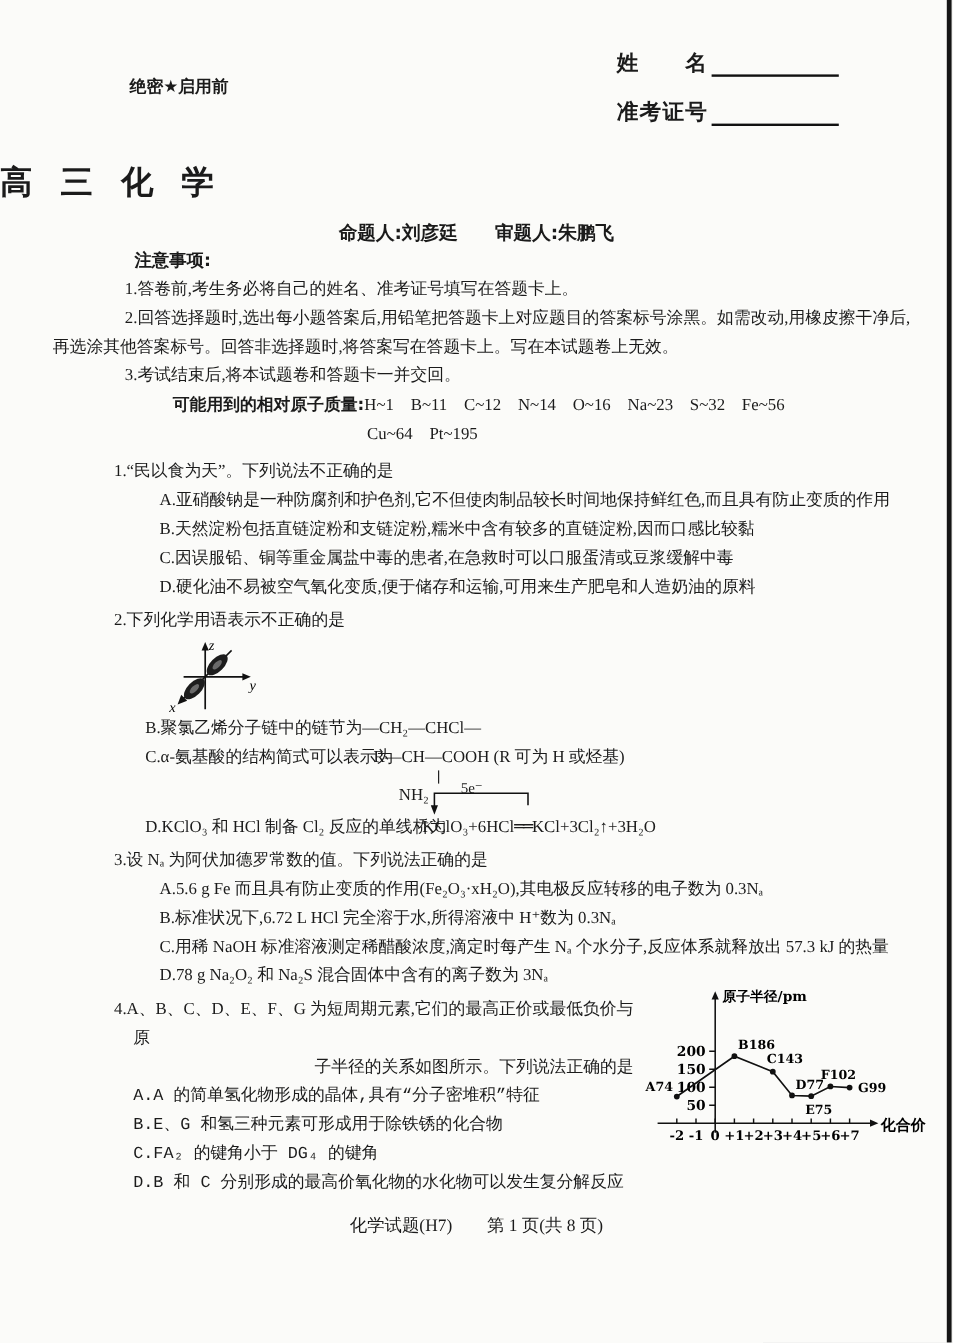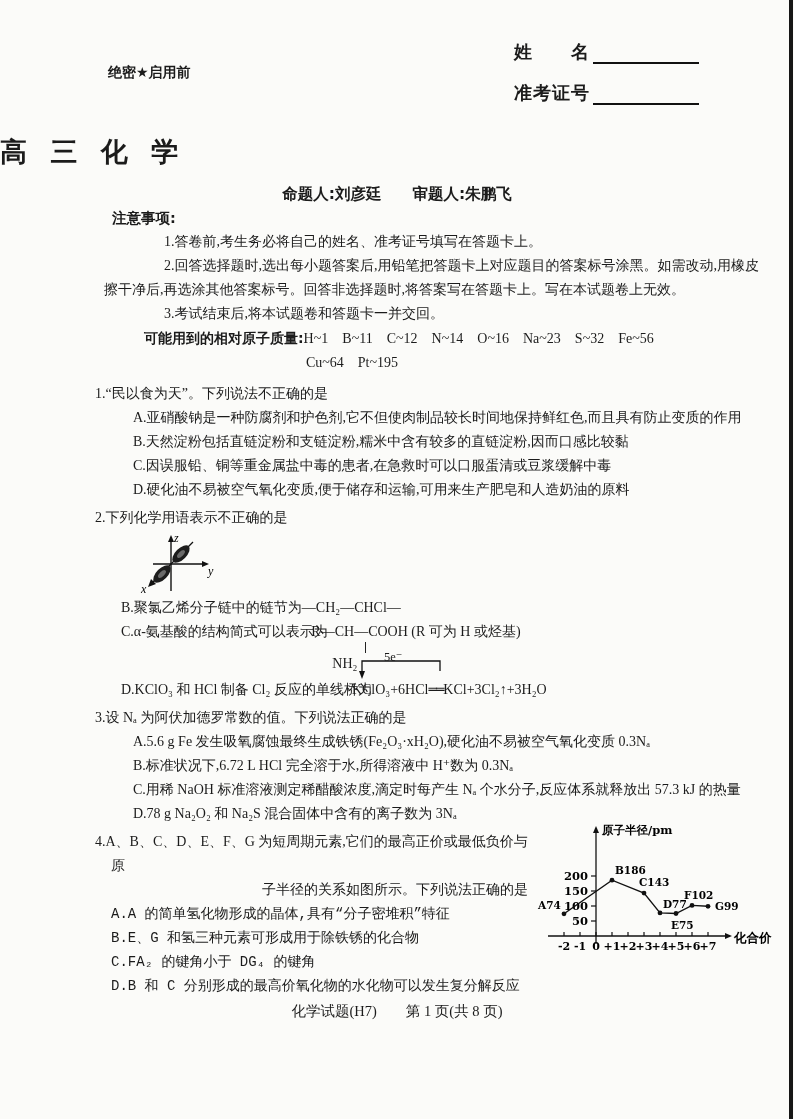--- a/index.html
+++ b/index.html
@@ -16,21 +16,21 @@
   .field .flabel{font-size:18px;font-weight:bold;letter-spacing:1px;}
   .field .blank{display:inline-block;width:106px;border-bottom:2px solid #111;height:22px;margin-left:3px;}
   .title{position:absolute;top:134px;left:0;width:794px;text-align:left;font-size:27px;font-weight:bold;
          letter-spacing:7px;font-family:"DejaVu Sans","Liberation Sans",sans-serif;}
   .authors{position:absolute;top:184px;left:0;width:794px;text-align:center;font-size:15.5px;font-weight:bold;
            font-family:"DejaVu Sans","Liberation Sans",sans-serif;}
 
   
   .content{position:absolute;top:206px;left:0;width:794px;font-size:14px;line-height:24px;}
   .notice-h{margin:0 0 0 112px;font-weight:bold;font-family:"DejaVu Sans",sans-serif;font-size:14.5px;}
-  .nitem{margin:0 28px 0 104px;text-indent:60px;}
+  .nitem{margin:0 28px 0 44px;text-indent:60px;}
   .masses{margin:0 24px 0 84px;text-indent:60px;}
   .masses .mlabel{font-weight:bold;font-family:"DejaVu Sans",sans-serif;}
   .masses2{text-align:center;margin:0 90px 0 0;}
   .sec{margin:9px 10px 0 95px;font-weight:bold;}
   .q{margin:4px 20px 0 95px;}
   .q1{margin-top:7px;}
   .stem{padding-left:16px;text-indent:-16px;margin:0;}
   .opt{margin:0 0 0 38px;padding-left:20px;text-indent:-20px;}
   .q2 .opt{margin-left:26px;}
   .q4 .opt{margin-left:16px;font-family:Liberation Mono, monospace;}
@@ -51,21 +51,21 @@
   .q2d{margin-top:27px;}
   .eqleft{position:relative;display:inline-block;}
   .bridge{position:absolute;left:2px;top:-29px;width:96px;height:30px;}
   .bridge .blabel{position:absolute;left:30px;top:-4px;font-size:12.5px;}
   .eqsign{font-family:"DejaVu Sans",sans-serif;letter-spacing:-1px;}
 
   
   .chart{float:right;width:240px;margin:-14px 0 0 6px;}
   .chart text{font-family:"DejaVu Serif","Liberation Serif",serif;}
 
-  .footer{clear:both;text-align:center;margin-top:1px;font-size:14.5px;}
+  .footer{clear:both;text-align:center;margin-top:12px;font-size:14.5px;}
 </style>
 </head>
 <body>
 
 <div class="page">
   <div class="scan-edge"></div>
 
   <div class="secret" data-bind="header.secret">绝密★启用前</div>
 
   <div class="fields">
@@ -132,21 +132,21 @@
       <p class="opt q2c"><span data-bind="q2.c_prefix">C.α-氨基酸的结构简式可以表示为 </span><span class="amino"><span data-bind="q2.c_formula">R—CH—COOH</span><span class="abond"></span><span class="anh2" data-bind="q2.c_sub">NH₂</span></span><span data-bind="q2.c_suffix"> (R 可为 H 或烃基)</span></p>
 
       <p class="opt q2d"><span data-bind="q2.d_prefix">D.KClO₃ 和 HCl 制备 Cl₂ 反应的单线桥为</span><span class="eqleft"><span data-bind="q2.d_eq_left">KClO₃+6HCl</span><span class="bridge"><svg width="96" height="30" viewBox="0 0 96 30">
                 <polyline points="8,24 8,12 86,12 86,22" fill="none" stroke="#111" stroke-width="1.3"></polyline>
                 <polygon points="8,30 5,22 11,22" fill="#111"></polygon>
               </svg><span class="blabel" data-bind="q2.d_bridge">5e⁻</span></span></span><span class="eqsign" data-bind="q2.d_equals">══</span><span data-bind="q2.d_eq_right">KCl+3Cl₂↑+3H₂O</span></p>
     </div>
 
     <div class="q q3">
       <p class="stem" data-bind="q3.stem">3.设 Nₐ 为阿伏加德罗常数的值。下列说法正确的是</p>
-      <p class="opt" data-bind="q3.options.0">A.5.6 g Fe 发生吸氧腐蚀最终生成铁锈(Fe₂O₃·xH₂O),硬化油不易被空气氧化变质 0.3Nₐ</p>
+      <p class="opt" data-bind="q3.options.0">A.5.6 g Fe 而且具有防止变质的作用(Fe₂O₃·xH₂O),其电极反应转移的电子数为 0.3Nₐ</p>
       <p class="opt" data-bind="q3.options.1">B.标准状况下,6.72 L HCl 完全溶于水,所得溶液中 H⁺数为 0.3Nₐ</p>
       <p class="opt" data-bind="q3.options.2">C.用稀 NaOH 标准溶液测定稀醋酸浓度,滴定时每产生 Nₐ 个水分子,反应体系就释放出 57.3 kJ 的热量</p>
       <p class="opt" data-bind="q3.options.3">D.78 g Na₂O₂ 和 Na₂S 混合固体中含有的离子数为 3Nₐ</p>
     </div>
 
     <div class="q q4">
       <svg class="chart" width="240" height="146" viewBox="0 0 240 146">
           <line x1="62" y1="128" x2="62" y2="16" stroke="#111" stroke-width="1.3"></line>
           <polygon points="62,10 59,17 65,17" fill="#111"></polygon>
           <line x1="14" y1="120" x2="192" y2="120" stroke="#111" stroke-width="1.3"></line>

